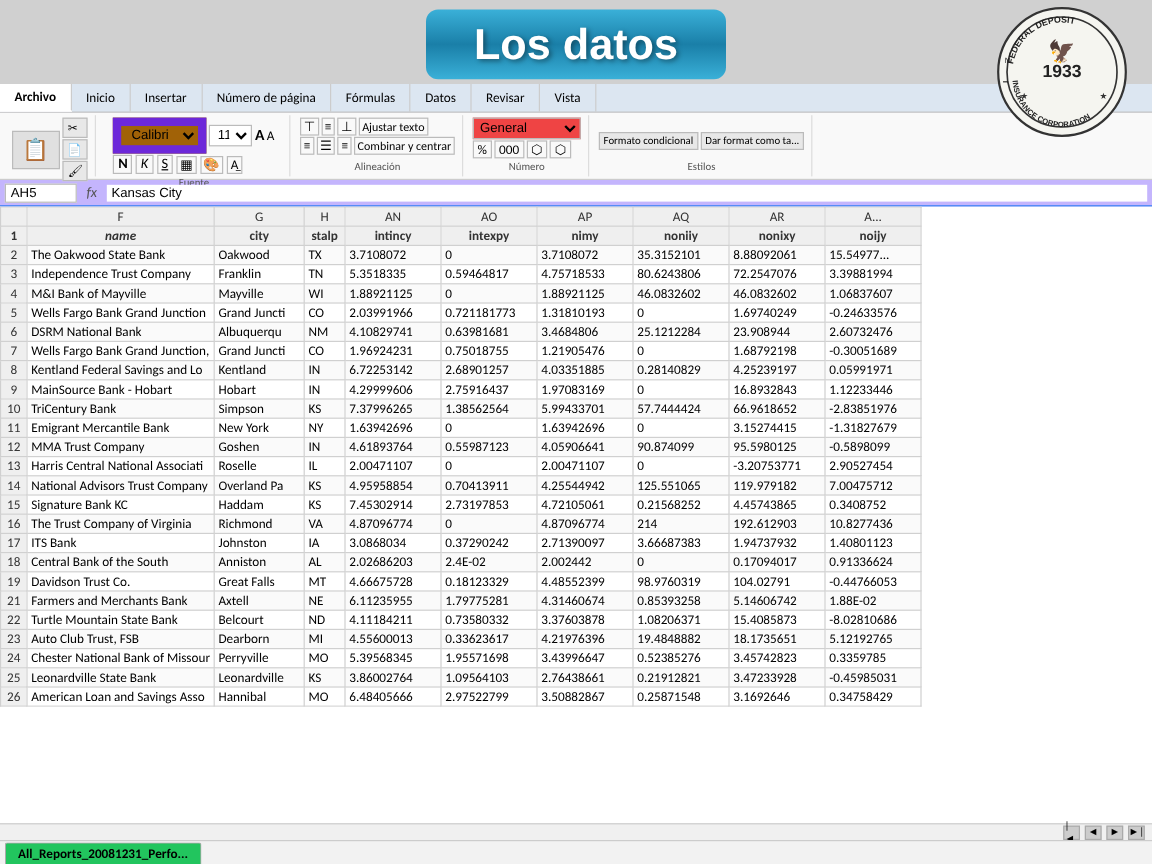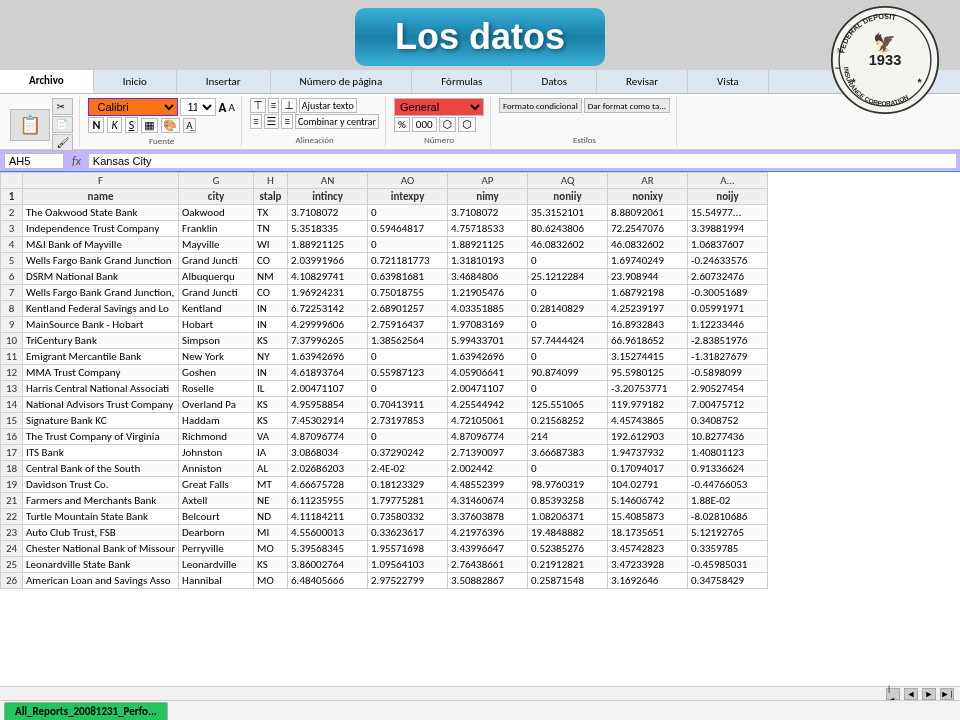--- a/index.html
+++ b/index.html
@@ -45,21 +45,21 @@
       width: 110px;
       height: 110px;
     }
     .ribbon-tabs {
       display: flex;
       background: #dce6f1;
       border-bottom: 1px solid #bbb;
       height: 24px;
     }
     .ribbon-tab {
-      padding: 3px 29px;
+      padding: 3px 12px;
       font-size: 11px;
       cursor: pointer;
       border-right: 1px solid #ccc;
       display: flex;
       align-items: center;
     }
     .ribbon-tab.active {
       background: #fff;
       border-bottom: 2px solid #fff;
       font-weight: bold;
@@ -86,25 +86,25 @@
       font-size: 9px;
       color: #555;
       margin-top: 2px;
     }
     .ribbon-group-btns {
       display: flex;
       gap: 2px;
       align-items: center;
     }
     .font-selector {
-      border: 1px solid #6d28d9;
-      background: #f97316;
+      border: 7px solid #6d28d9;
+      background: #a16207;
       font-size: 11px;
       padding: 1px 4px;
-      width: 90px;
+      width: 78px;
     }
     .size-selector {
       border: 1px solid #bbb;
       background: #fff;
       font-size: 11px;
       padding: 1px 2px;
       width: 36px;
     }
 
     
@@ -356,21 +356,21 @@
         <span style="font-size:11px;cursor:pointer;border:1px solid #bbb;padding:0 3px;">%</span>
         <span style="font-size:11px;cursor:pointer;border:1px solid #bbb;padding:0 3px;">000</span>
         <span style="font-size:11px;cursor:pointer;border:1px solid #bbb;padding:0 3px;">⬡</span>
         <span style="font-size:11px;cursor:pointer;border:1px solid #bbb;padding:0 3px;">⬡</span>
       </div>
     </div>
     <div class="ribbon-group-label">Número</div>
   </div>
 
   <div class="ribbon-group" style="min-width:160px;">
-    <div class="ribbon-group-btns" style="flex-direction:column;gap:1px;align-items:flex-start;">
+    <div class="ribbon-group-btns" style="flex-direction:column;gap:1px;align-items:flex-start;margin-top:12px;">
       <div style="display:flex;gap:2px;">
         <span style="font-size:9px;cursor:pointer;border:1px solid #bbb;padding:1px 3px;background:#e8e8e8;">Formato condicional</span>
         <span style="font-size:9px;cursor:pointer;border:1px solid #bbb;padding:1px 3px;background:#e8e8e8;">Dar format como ta...</span>
       </div>
     </div>
     <div class="ribbon-group-label">Estilos</div>
   </div>
 </div>
 
 <div class="formula-bar">
@@ -403,21 +403,21 @@
         <th>AO</th>
         <th>AP</th>
         <th>AQ</th>
         <th>AR</th>
         <th>A...</th>
       </tr>
     </thead>
     <tbody id="sheet-body">
     <tr>
           <th class="row-num" style="font-weight: bold; background: rgb(239, 239, 239);">1</th>
-          <th style="font-weight: bold; background: rgb(239, 239, 239);">name</th>
+          <th style="font-weight: bold; background: rgb(239, 239, 239); font-style: italic;">name</th>
           <th style="font-weight: bold; background: rgb(239, 239, 239);">city</th>
           <th style="font-weight: bold; background: rgb(239, 239, 239);">stalp</th>
           <th style="font-weight: bold; background: rgb(239, 239, 239);">intincy</th>
           <th style="font-weight: bold; background: rgb(239, 239, 239);">intexpy</th>
           <th style="font-weight: bold; background: rgb(239, 239, 239);">nimy</th>
           <th style="font-weight: bold; background: rgb(239, 239, 239);">noniiy</th>
           <th style="font-weight: bold; background: rgb(239, 239, 239);">nonixy</th>
           <th style="font-weight: bold; background: rgb(239, 239, 239);">noijy</th>
         </tr>
         <tr>

